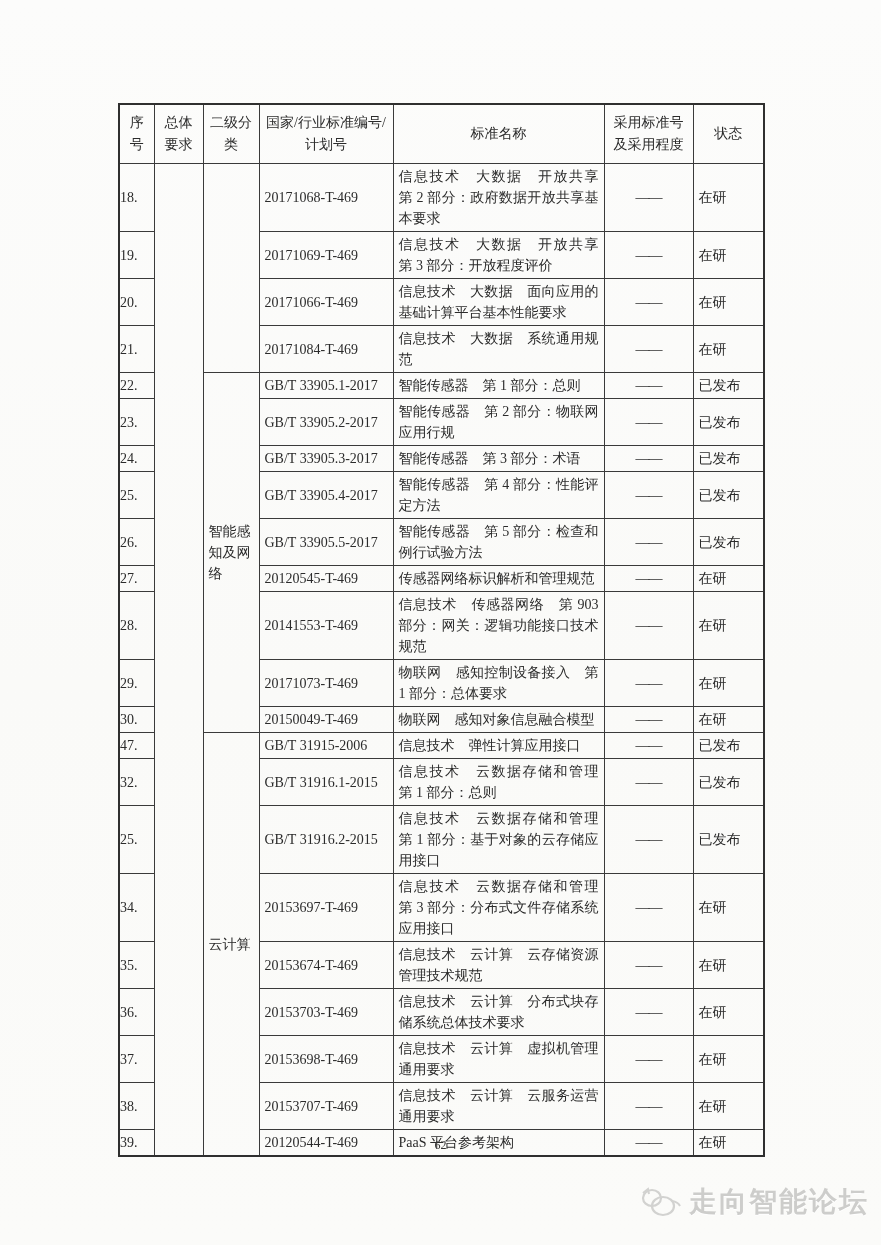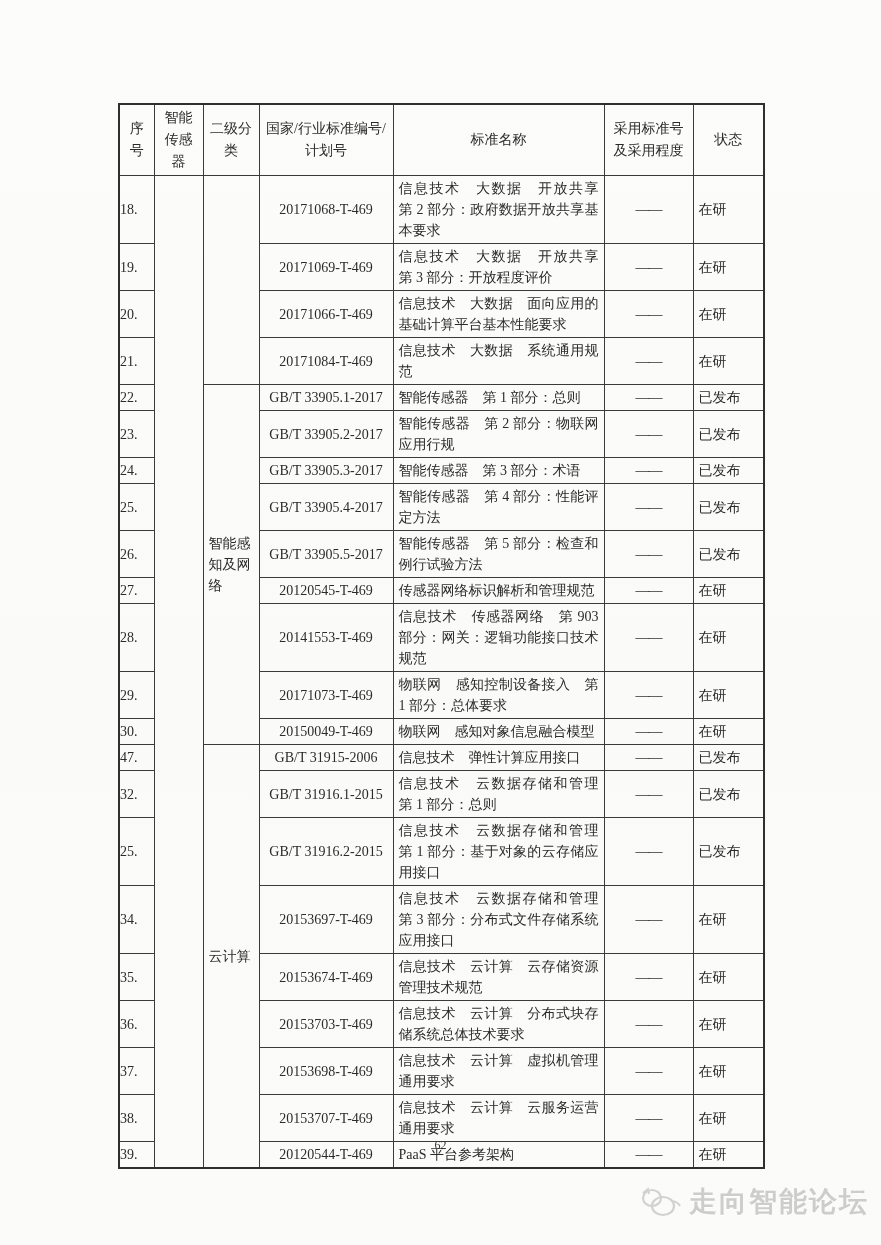--- a/index.html
+++ b/index.html
@@ -23,21 +23,21 @@
     font-size:14px;line-height:21px;font-weight:normal;
     padding:2px 5px;vertical-align:middle;
     color:#2b2b2b;
     word-break:break-word;
   }
   .std thead th{
     text-align:center;height:54px;font-size:14px;line-height:22px;
   }
   td.cell-no{text-align:left;padding-left:0;font-family:"Liberation Serif",serif;}
   td.cell-level1,td.cell-level2{text-align:left;}
-  td.cell-code{text-align:center;}
+  td.cell-code{text-align:left;}
   td.cell-name{text-align:justify;}
   td.cell-adoption{text-align:center;letter-spacing:-1px;}
   td.cell-status{text-align:left;}
   .page-number{
     position:absolute;left:0;top:1138px;width:881px;text-align:center;
     font-size:12px;color:#333;
   }
   .watermark{
     position:absolute;right:12px;top:1183px;
     display:flex;align-items:center;gap:6px;
@@ -62,21 +62,21 @@
       <col style="width:49px">
       <col style="width:56px">
       <col style="width:134px">
       <col style="width:211px">
       <col style="width:89px">
       <col style="width:71px">
     </colgroup>
     <thead>
       <tr>
         <th>序号</th>
-        <th>智能传感器</th>
+        <th>总体要求</th>
         <th>二级分类</th>
         <th>国家/行业标准编号/计划号</th>
         <th>标准名称</th>
         <th>采用标准号及采用程度</th>
         <th>状态</th>
       </tr>
     </thead>
     <tbody>
         <tr>
           <td class="cell-no">18.</td>

